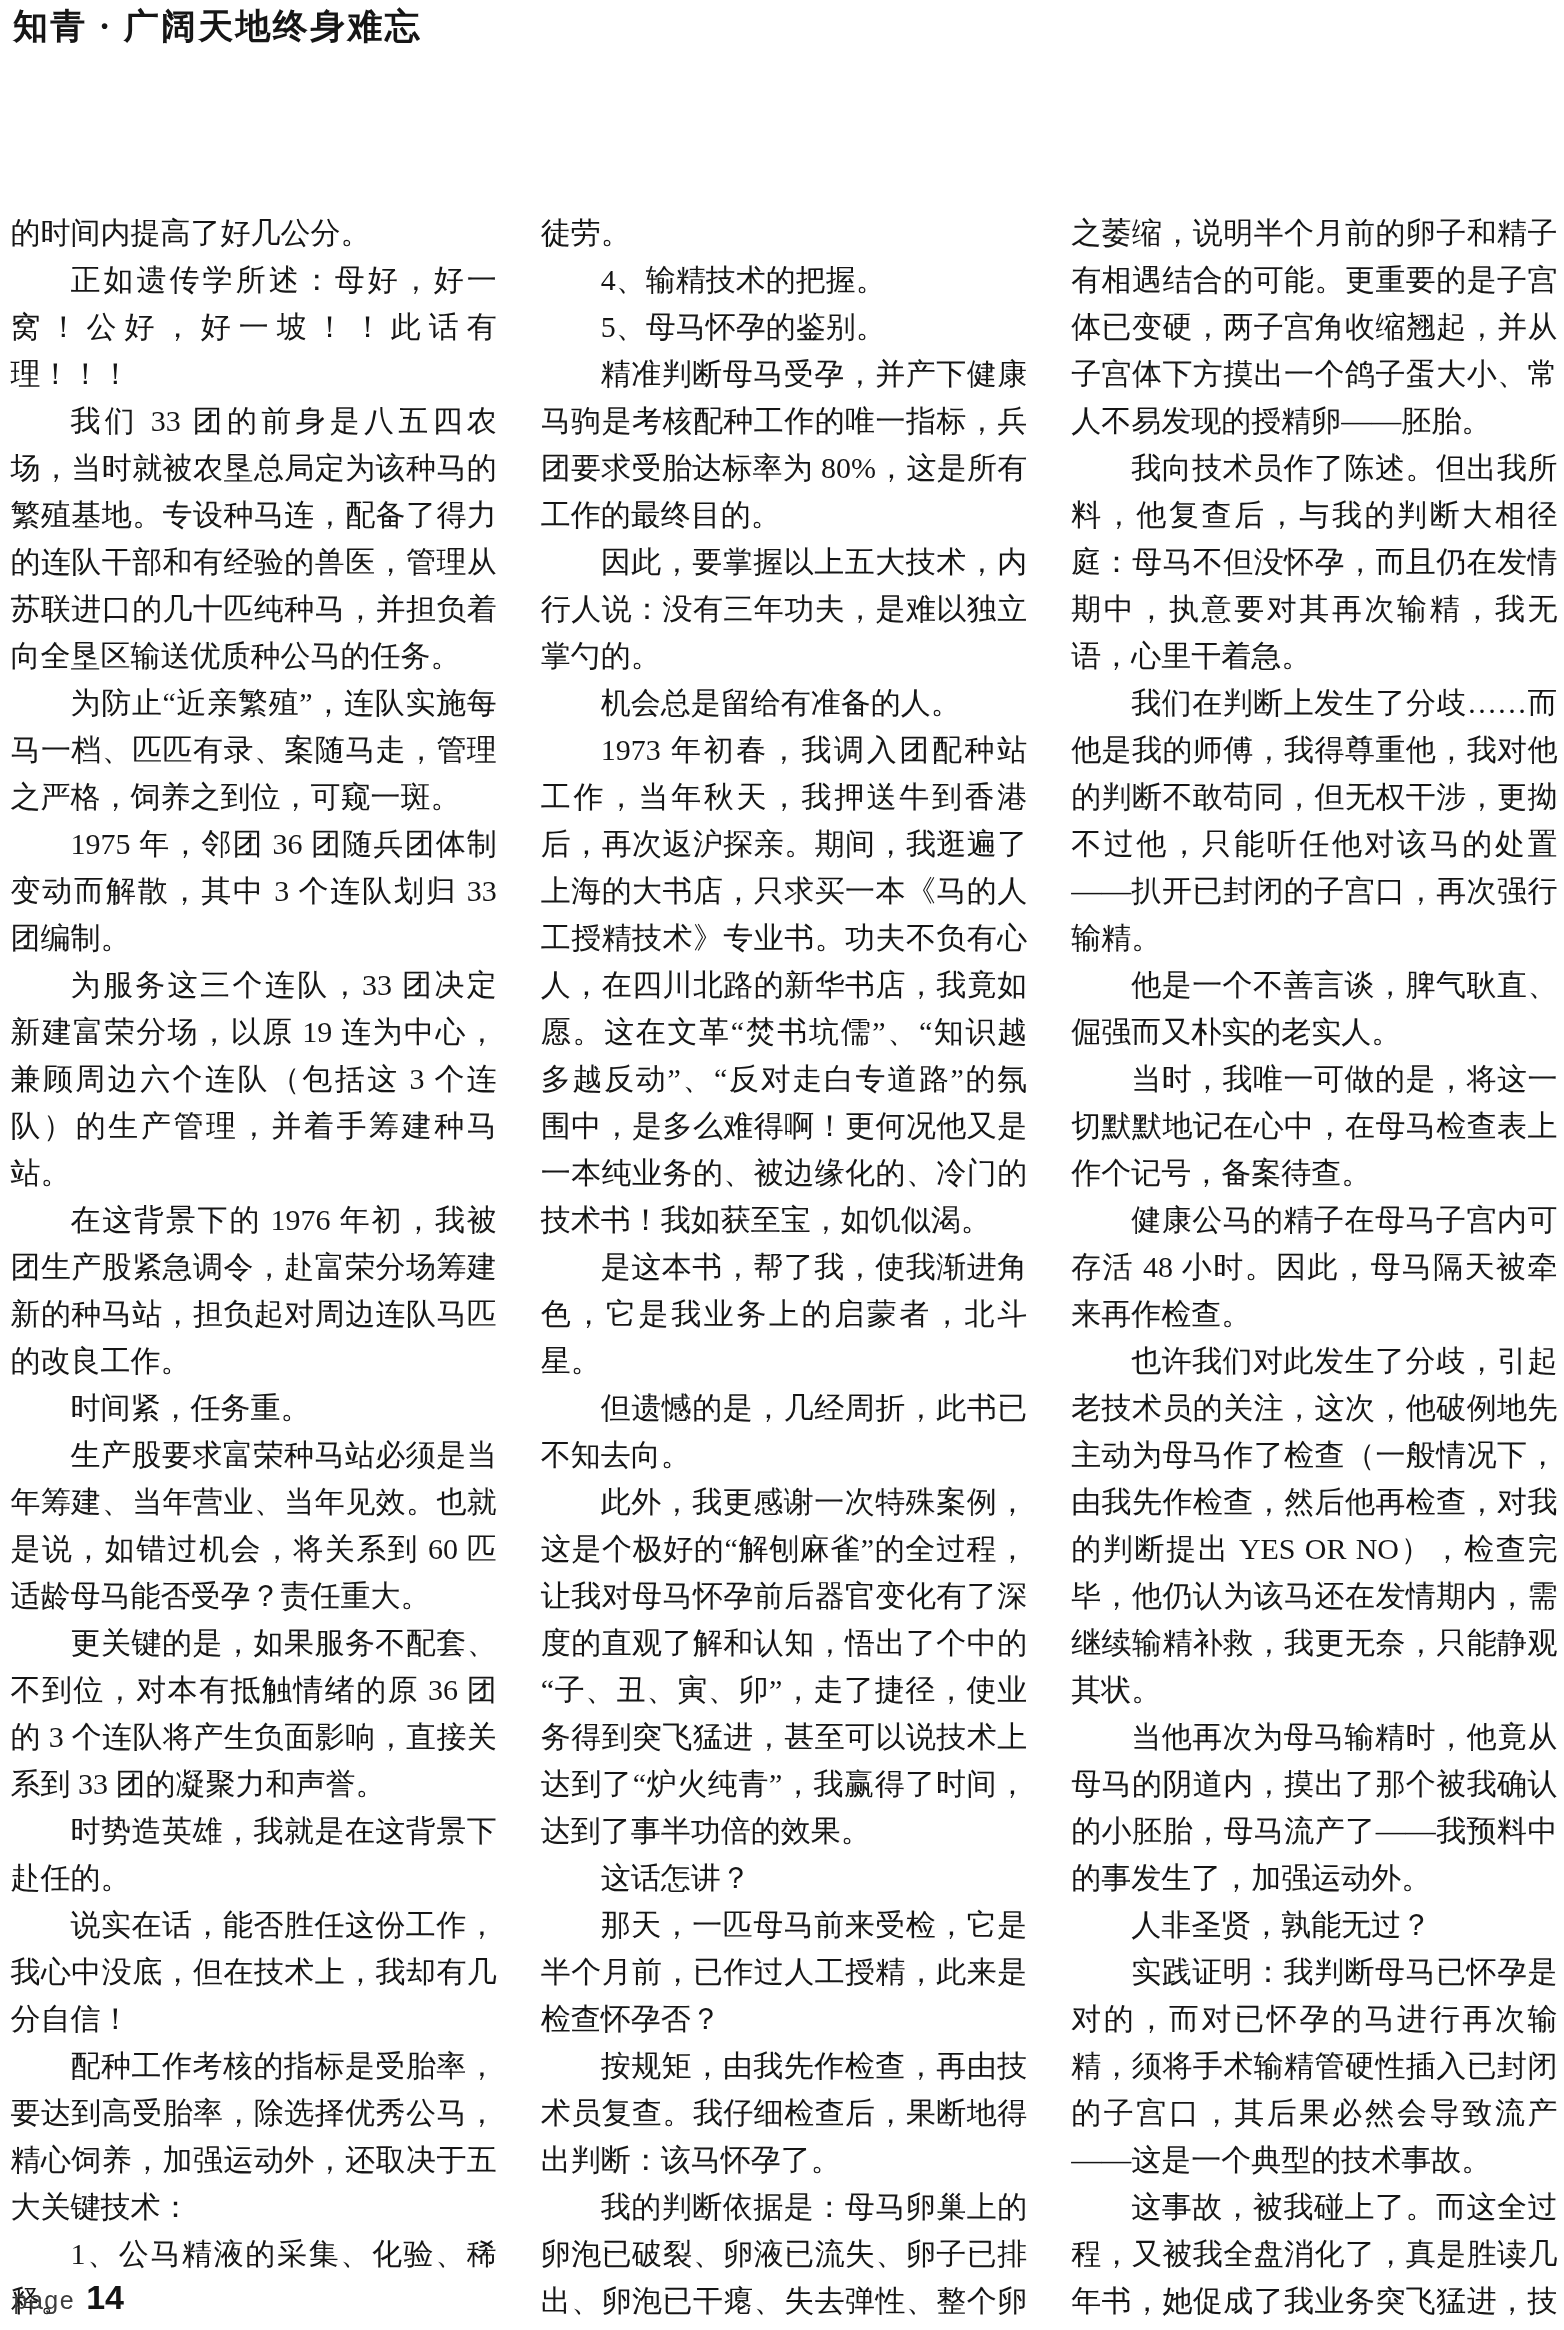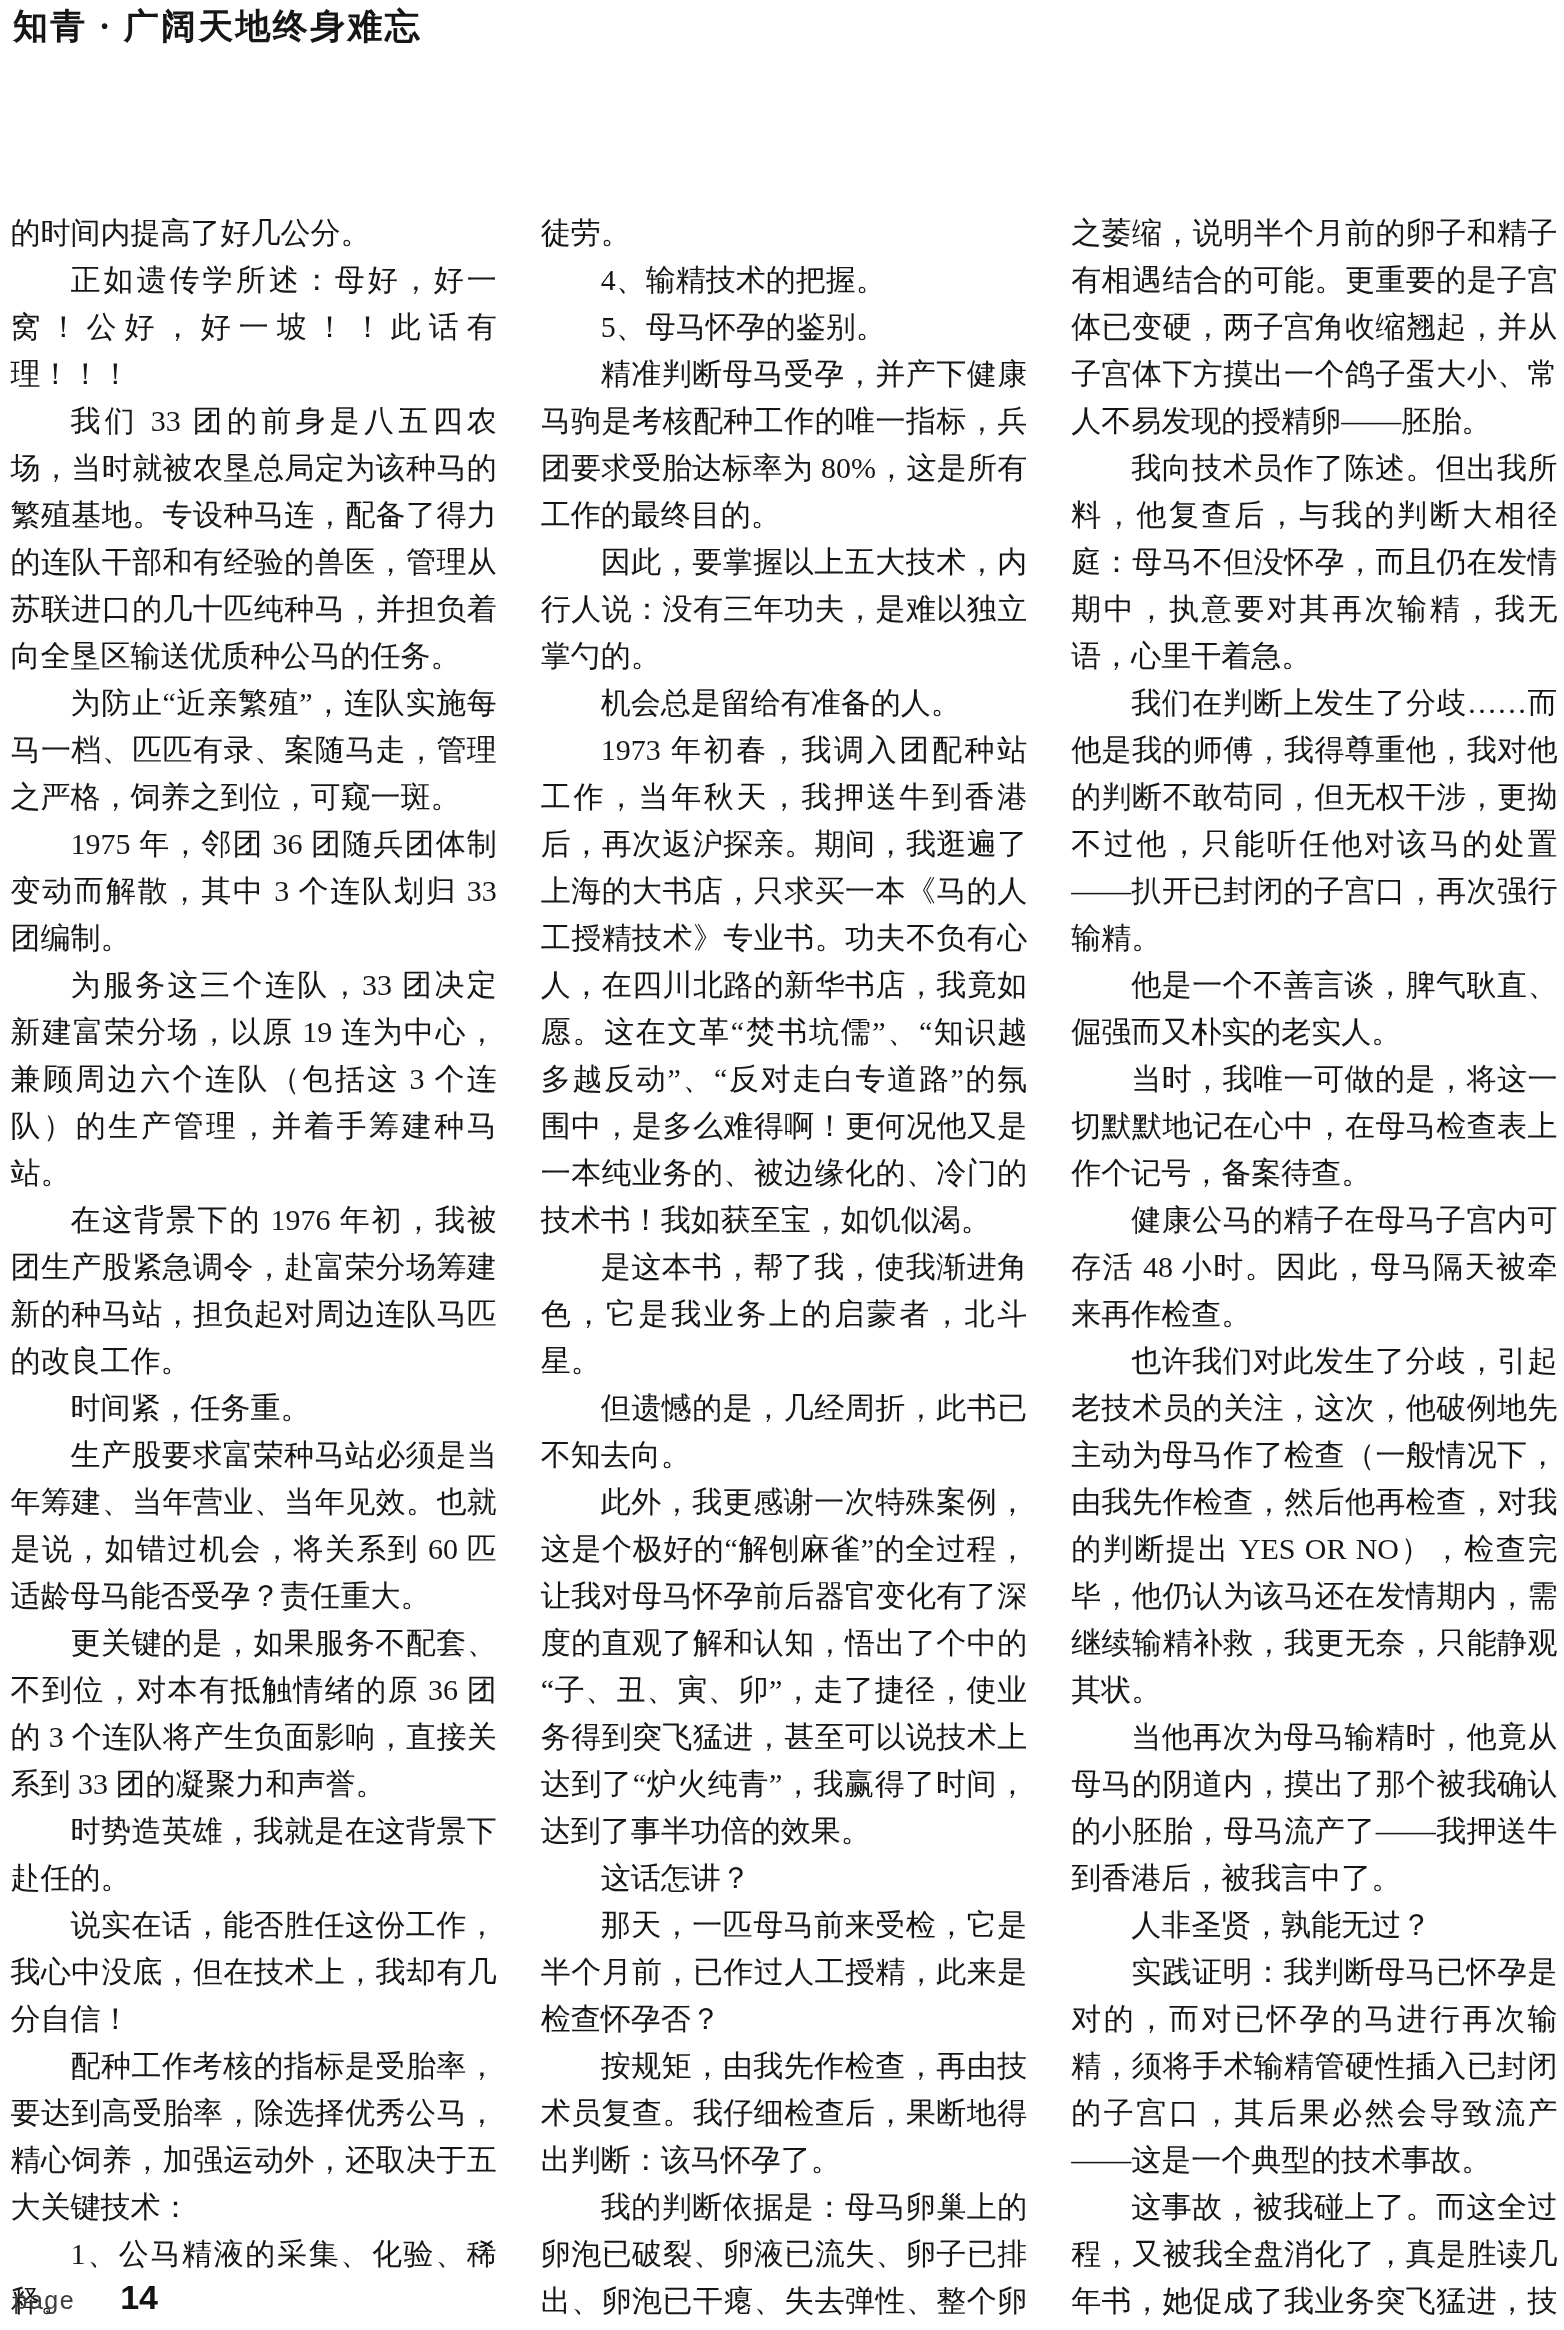--- a/index.html
+++ b/index.html
@@ -26,21 +26,21 @@
     text-align:justify;text-justify:inter-ideograph;
   }
   .para{margin:0;}
   .para.indent{text-indent:2em;font-family:Liberation Serif, serif;}
   .footer{
     position:absolute;left:13.5px;top:2278px;
     display:flex;align-items:baseline;gap:11px;
     font-family:"Liberation Sans","DejaVu Sans",sans-serif;
   }
   .footer .page-word{font-size:25px;color:#3c3c3c;letter-spacing:1.5px;}
-  .footer .page-num{font-size:34px;font-weight:700;color:#141414;margin-left:34px;}
+  .footer .page-num{font-size:34px;font-weight:700;color:#141414;}
 </style>
 </head>
 <body>
 
 <div class="header-title">知青 · 广阔天地终身难忘</div>
 
 <div class="columns">
   <div class="column">
       <p class="para">的时间内提高了好几公分。</p>
       <p class="para indent">正如遗传学所述：母好，好一窝！公好，好一坡！！此话有理！！！</p>
@@ -75,21 +75,21 @@
       <p class="para indent">我的判断依据是：母马卵巢上的卵泡已破裂、卵液已流失、卵子已排出、卵泡已干瘪、失去弹性、整个卵巢也随</p>
     </div>
   <div class="column">
       <p class="para">之萎缩，说明半个月前的卵子和精子有相遇结合的可能。更重要的是子宫体已变硬，两子宫角收缩翘起，并从子宫体下方摸出一个鸽子蛋大小、常人不易发现的授精卵——胚胎。</p>
       <p class="para indent">我向技术员作了陈述。但出我所料，他复查后，与我的判断大相径庭：母马不但没怀孕，而且仍在发情期中，执意要对其再次输精，我无语，心里干着急。</p>
       <p class="para indent">我们在判断上发生了分歧……而他是我的师傅，我得尊重他，我对他的判断不敢苟同，但无权干涉，更拗不过他，只能听任他对该马的处置——扒开已封闭的子宫口，再次强行输精。</p>
       <p class="para indent">他是一个不善言谈，脾气耿直、倔强而又朴实的老实人。</p>
       <p class="para indent">当时，我唯一可做的是，将这一切默默地记在心中，在母马检查表上作个记号，备案待查。</p>
       <p class="para indent">健康公马的精子在母马子宫内可存活 48 小时。因此，母马隔天被牵来再作检查。</p>
       <p class="para indent">也许我们对此发生了分歧，引起老技术员的关注，这次，他破例地先主动为母马作了检查（一般情况下，由我先作检查，然后他再检查，对我的判断提出 YES OR NO），检查完毕，他仍认为该马还在发情期内，需继续输精补救，我更无奈，只能静观其状。</p>
-      <p class="para indent">当他再次为母马输精时，他竟从母马的阴道内，摸出了那个被我确认的小胚胎，母马流产了——我押送牛到香港后，被我言中了。</p>
+      <p class="para indent">当他再次为母马输精时，他竟从母马的阴道内，摸出了那个被我确认的小胚胎，母马流产了——我预料中的事发生了，加强运动外。</p>
       <p class="para indent">人非圣贤，孰能无过？</p>
       <p class="para indent">实践证明：我判断母马已怀孕是对的，而对已怀孕的马进行再次输精，须将手术输精管硬性插入已封闭的子宫口，其后果必然会导致流产——这是一个典型的技术事故。</p>
       <p class="para indent">这事故，被我碰上了。而这全过程，又被我全盘消化了，真是胜读几年书，她促成了我业务突飞猛进，技术上的质变，是工作中的拐点，称它是我业务上的“里程碑”一点也不为过——我感谢</p>
     </div>
 </div>
 
 <div class="footer">
   <span class="page-word">page</span>
   <span class="page-num">14</span>
 </div>

